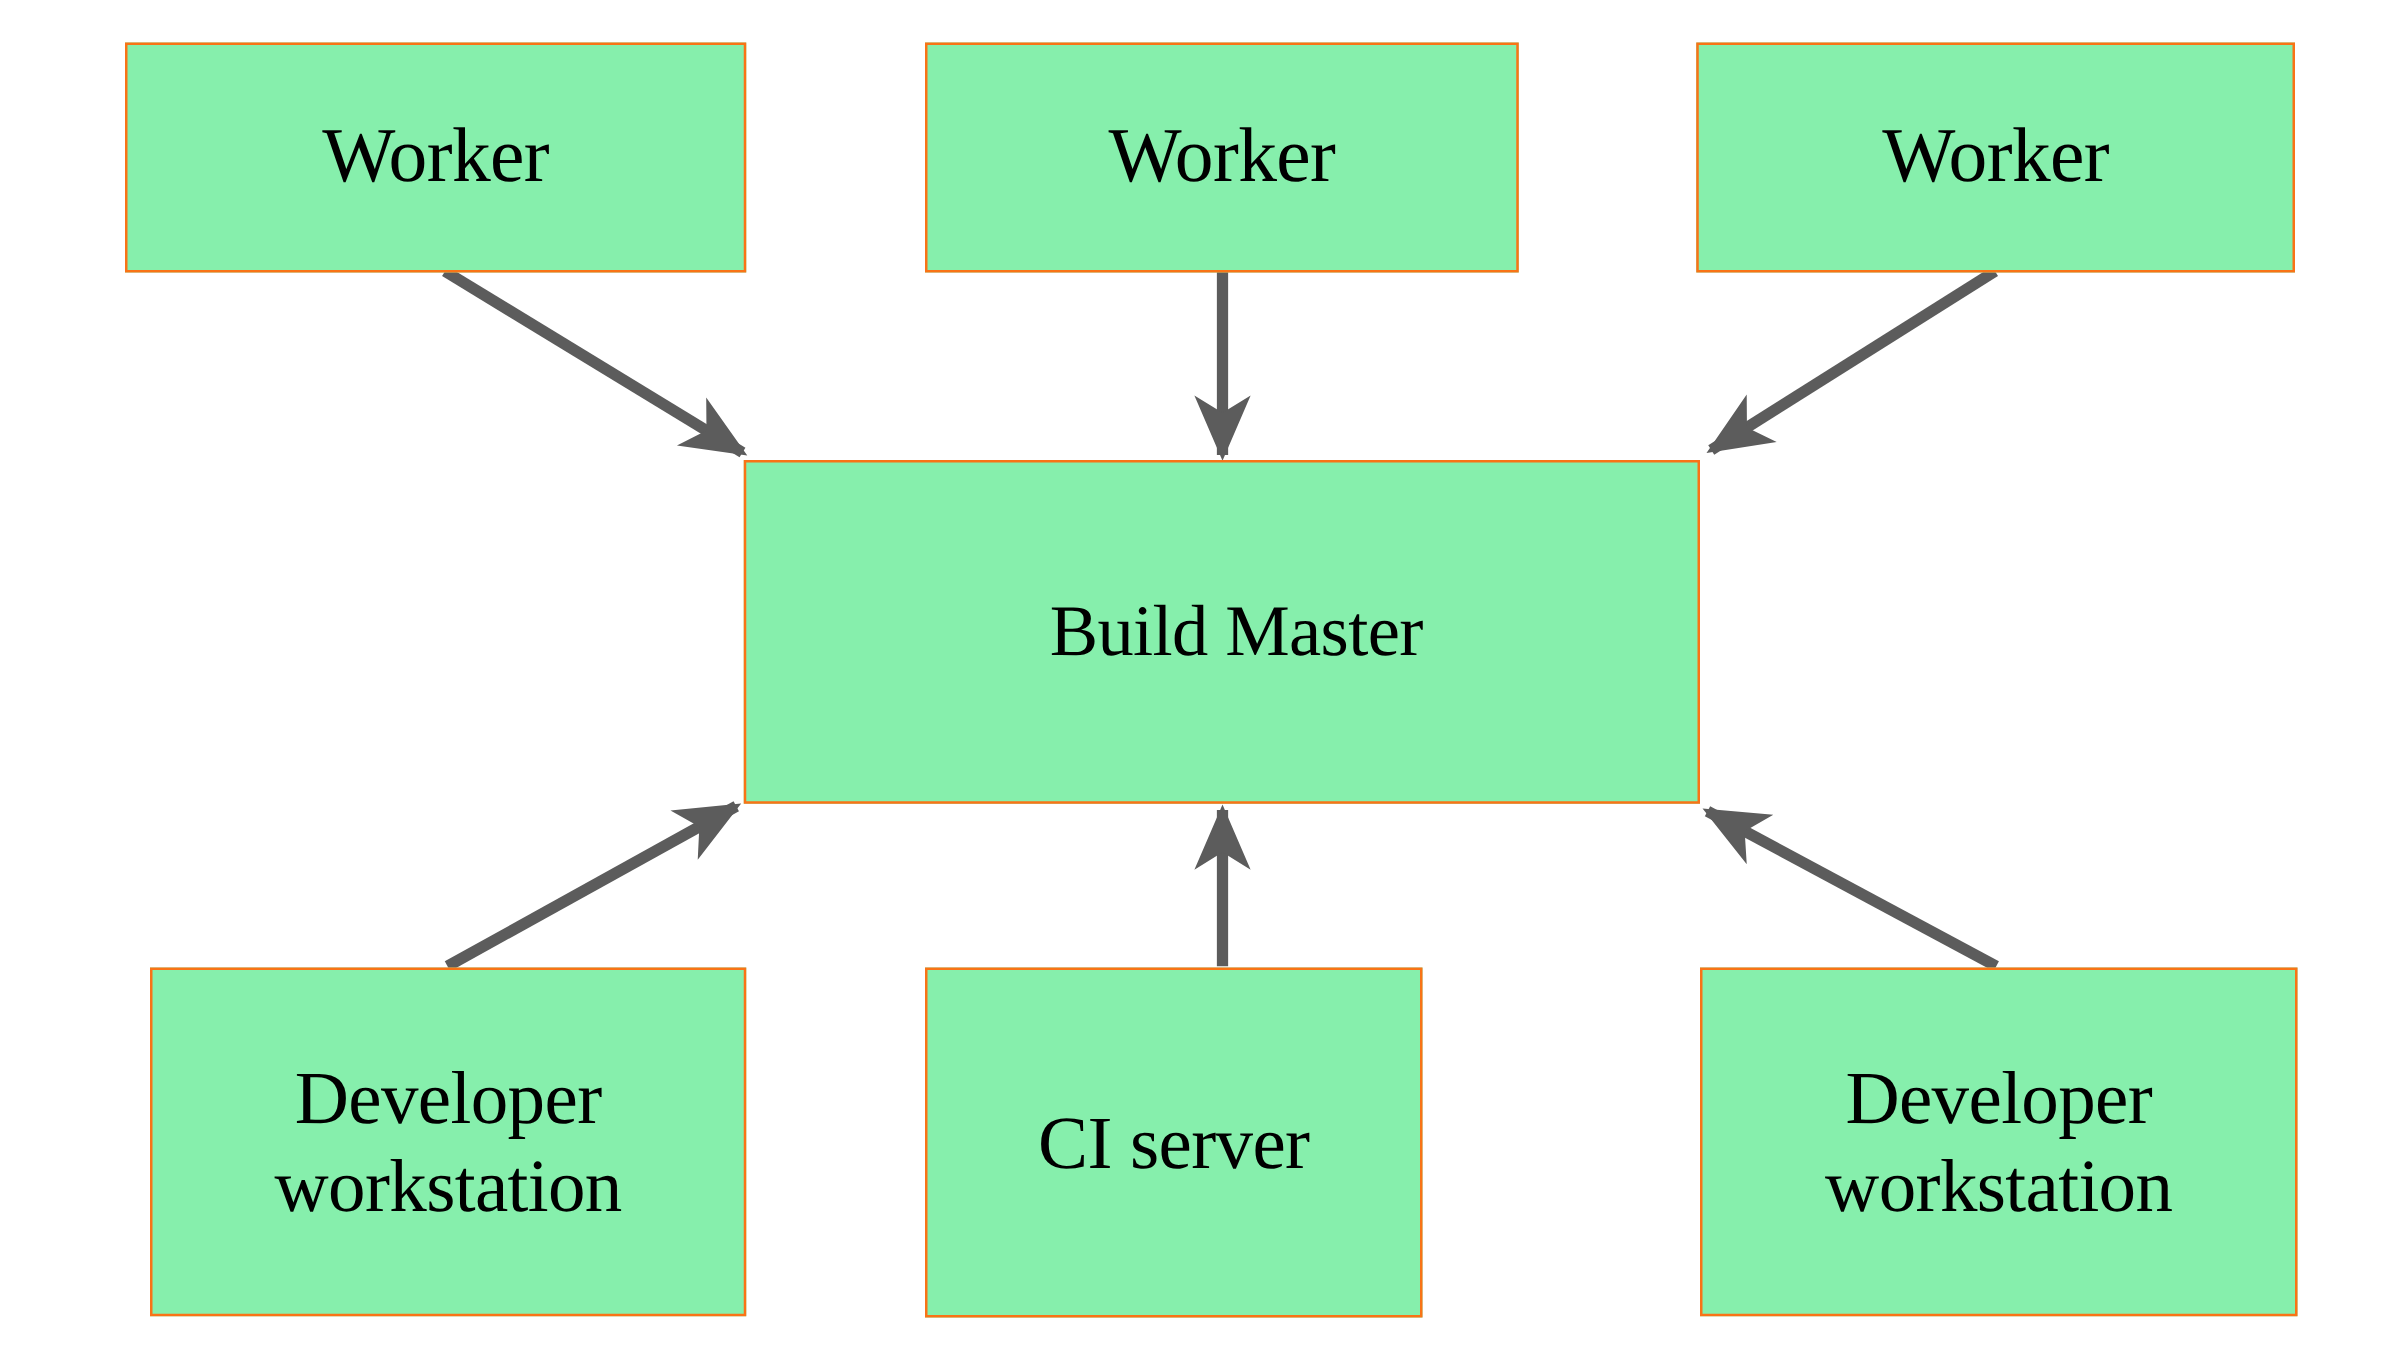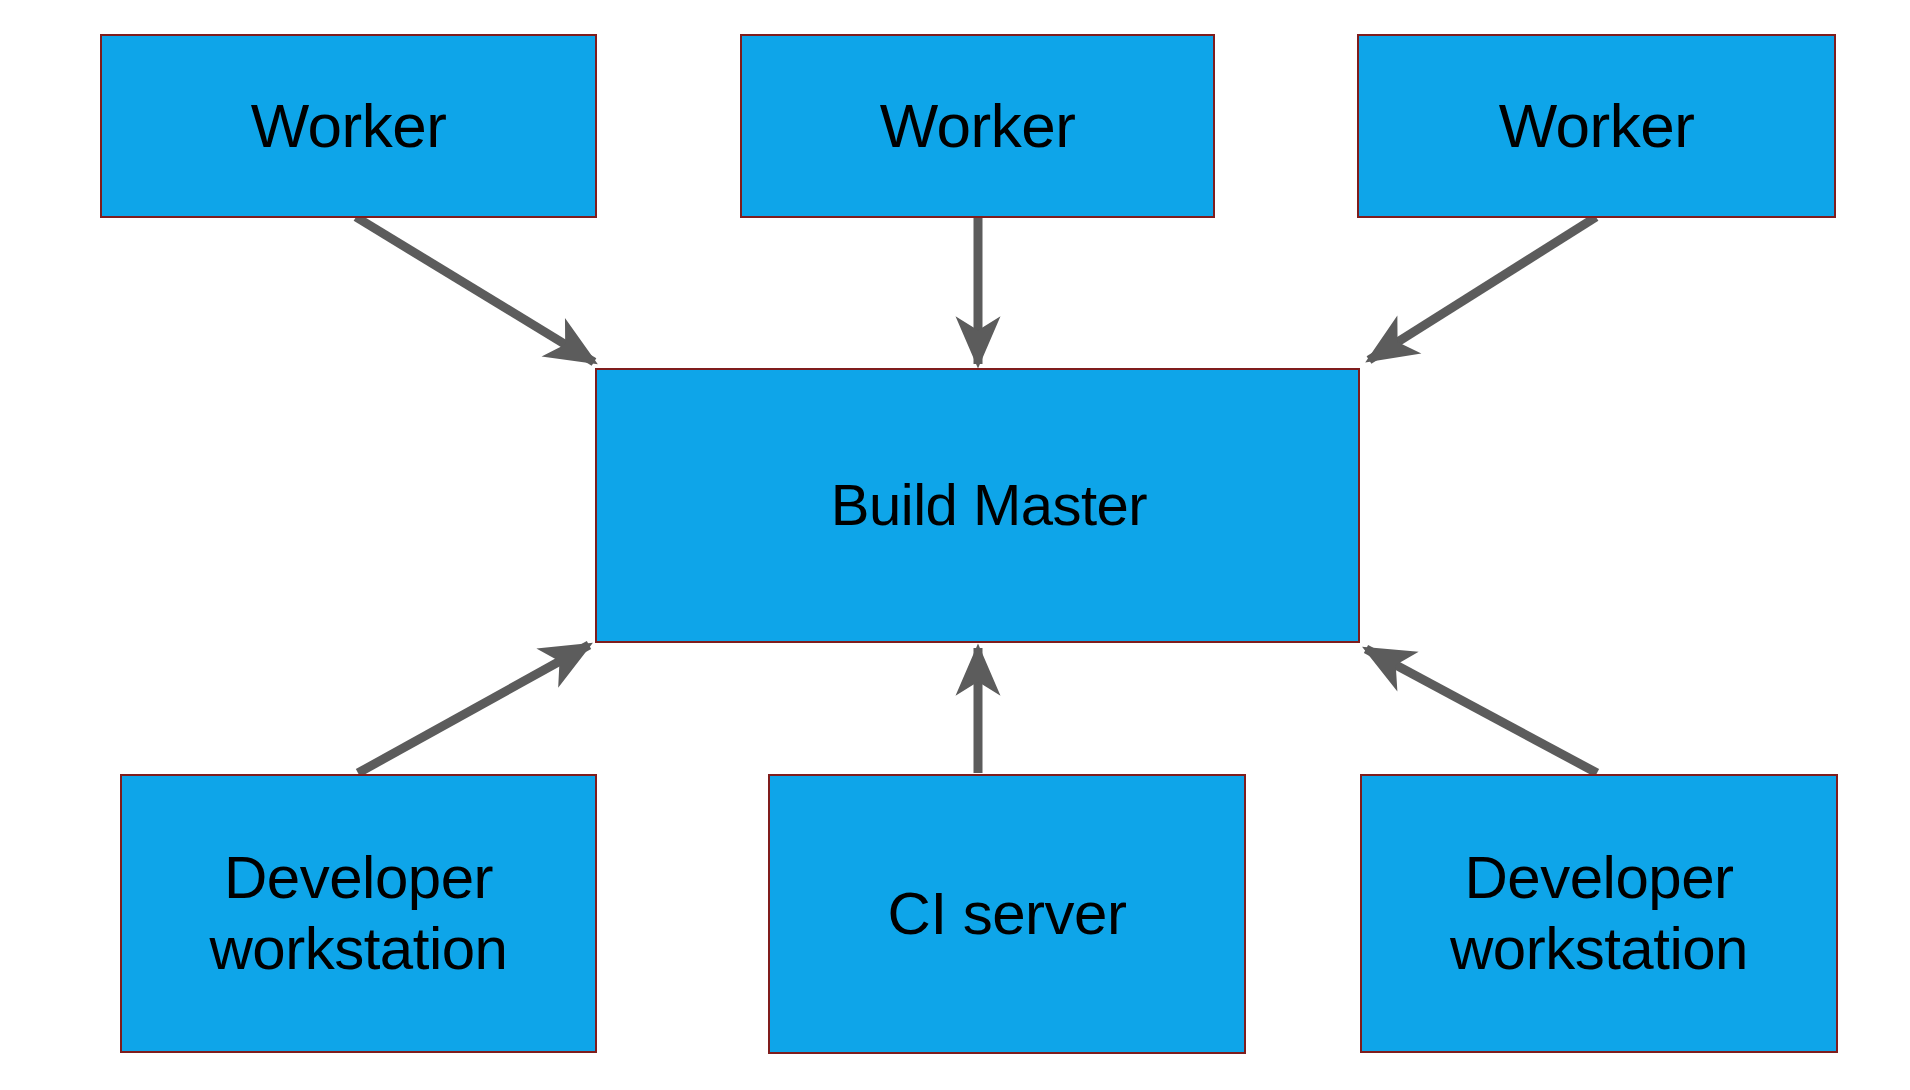--- a/index.html
+++ b/index.html
@@ -23,48 +23,49 @@
     position: absolute;
     left: 0;
     top: 0;
     width: 1910px;
     height: 1090px;
     pointer-events: none;
   }
   .node {
     position: absolute;
     box-sizing: border-box;
-    background: #0ea5e9;
-    border: 2px solid #7f1d1d;
+    background: #86efac;
+    border: 2px solid #f97316;
     display: flex;
     align-items: center;
     justify-content: center;
     text-align: center;
     color: #000000;
     font-weight: 400;
     line-height: 1.18;
     letter-spacing: -0.5px;
+    font-family: Liberation Serif, serif;
   }
   .node-label {
     display: block;
     white-space: pre-line;
     padding: 0 8px;
   }
 
   
   #node-worker-left   { left: 100px; top: 34px;  width: 497px; height: 184px; font-size: 62px; }
   #node-worker-center { left: 740px; top: 34px;  width: 475px; height: 184px; font-size: 62px; }
   #node-worker-right  { left: 1357px; top: 34px; width: 479px; height: 184px; font-size: 62px; }
 
   
   #node-build-master  { left: 595px; top: 368px; width: 765px; height: 275px; font-size: 58px; padding-left: 23px; }
 
   
   #node-dev-left   { left: 120px;  top: 774px; width: 477px; height: 279px; font-size: 60px; }
-  #node-ci-server  { left: 768px;  top: 774px; width: 478px; height: 280px; font-size: 60px; }
+  #node-ci-server  { left: 740px;  top: 774px; width: 398px; height: 280px; font-size: 60px; }
   #node-dev-right  { left: 1360px; top: 774px; width: 478px; height: 279px; font-size: 60px; }
 </style>
 </head>
 <body>
 
 <div id="diagram-canvas">
 
   <svg id="edge-layer" viewBox="0 0 1910 1090" width="1910" height="1090" xmlns="http://www.w3.org/2000/svg">
     <defs>
       <marker id="arrowhead-barbed" markerWidth="6.2" markerHeight="5.2" refX="5.5" refY="2.6" orient="auto" markerUnits="strokeWidth">

